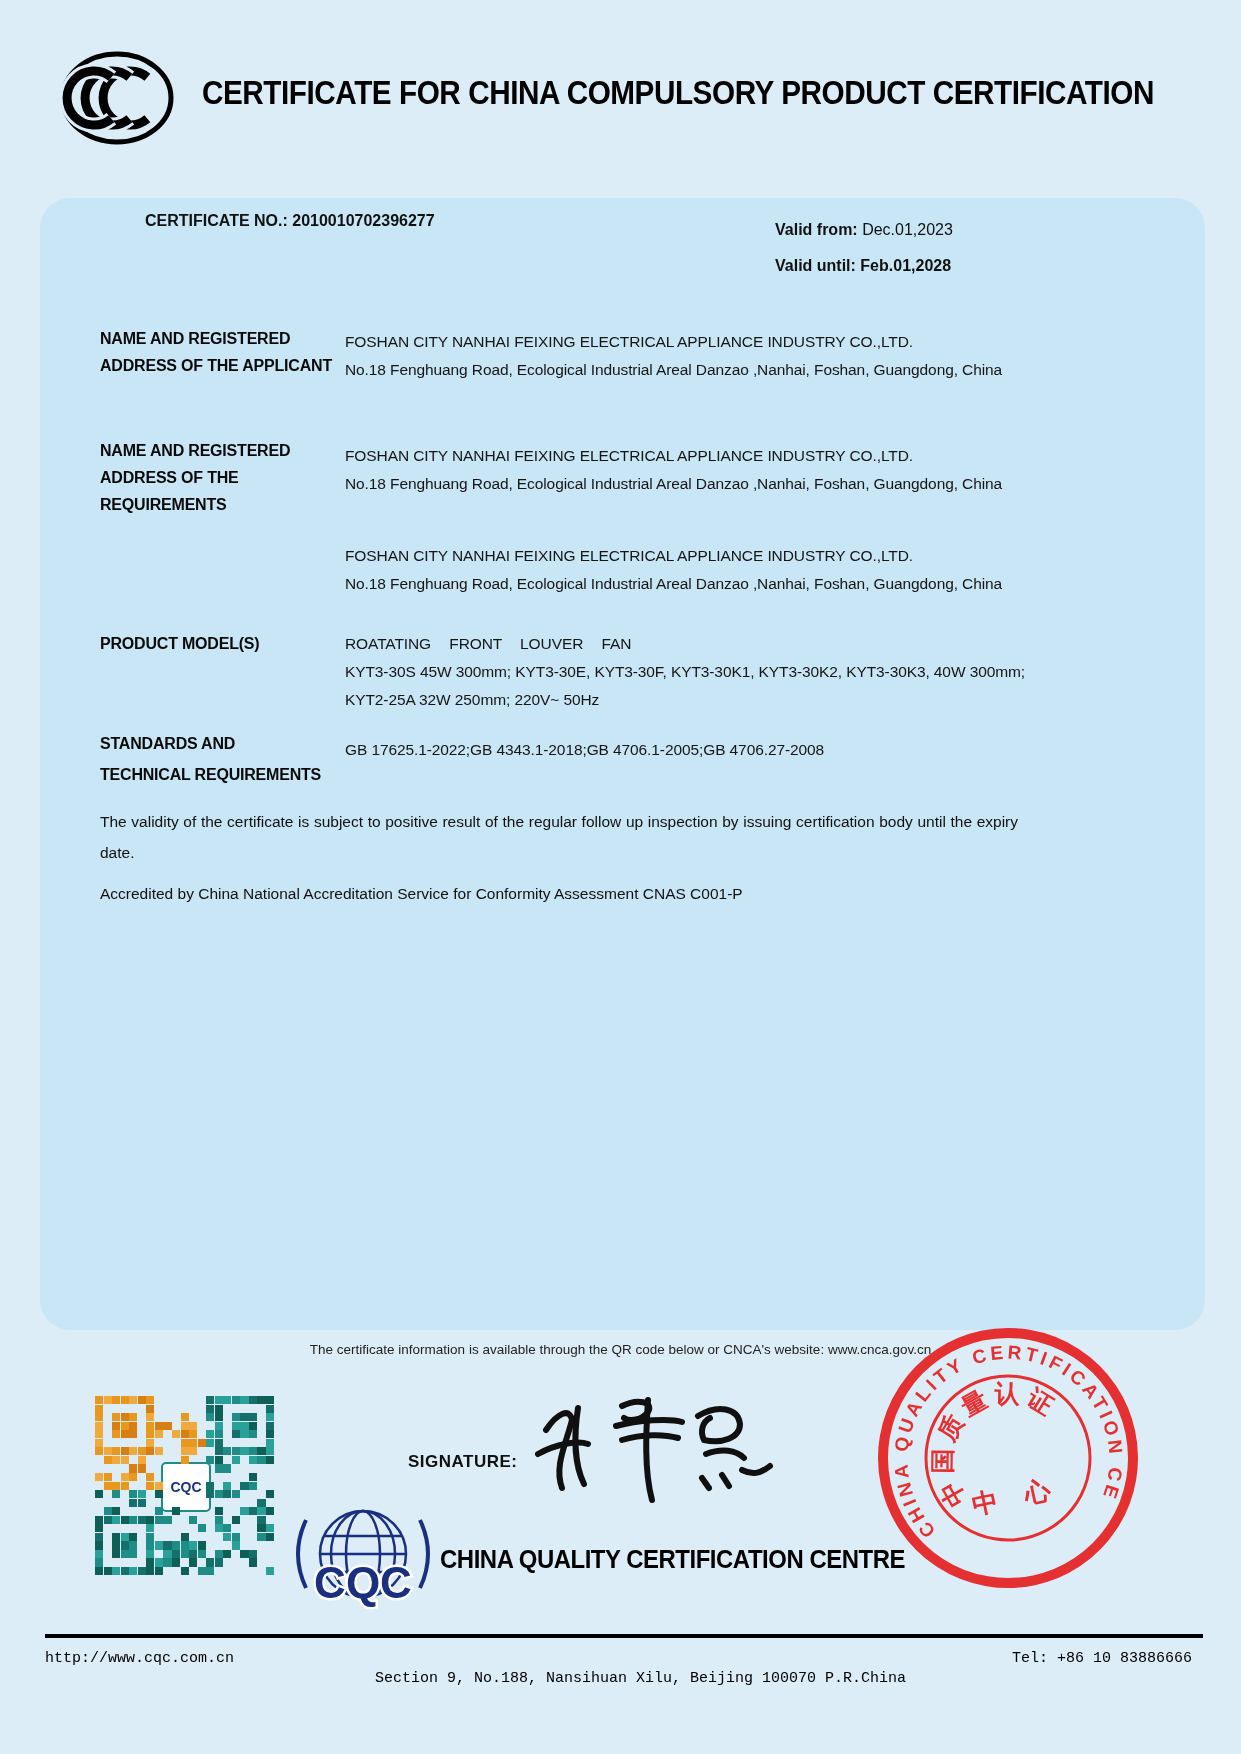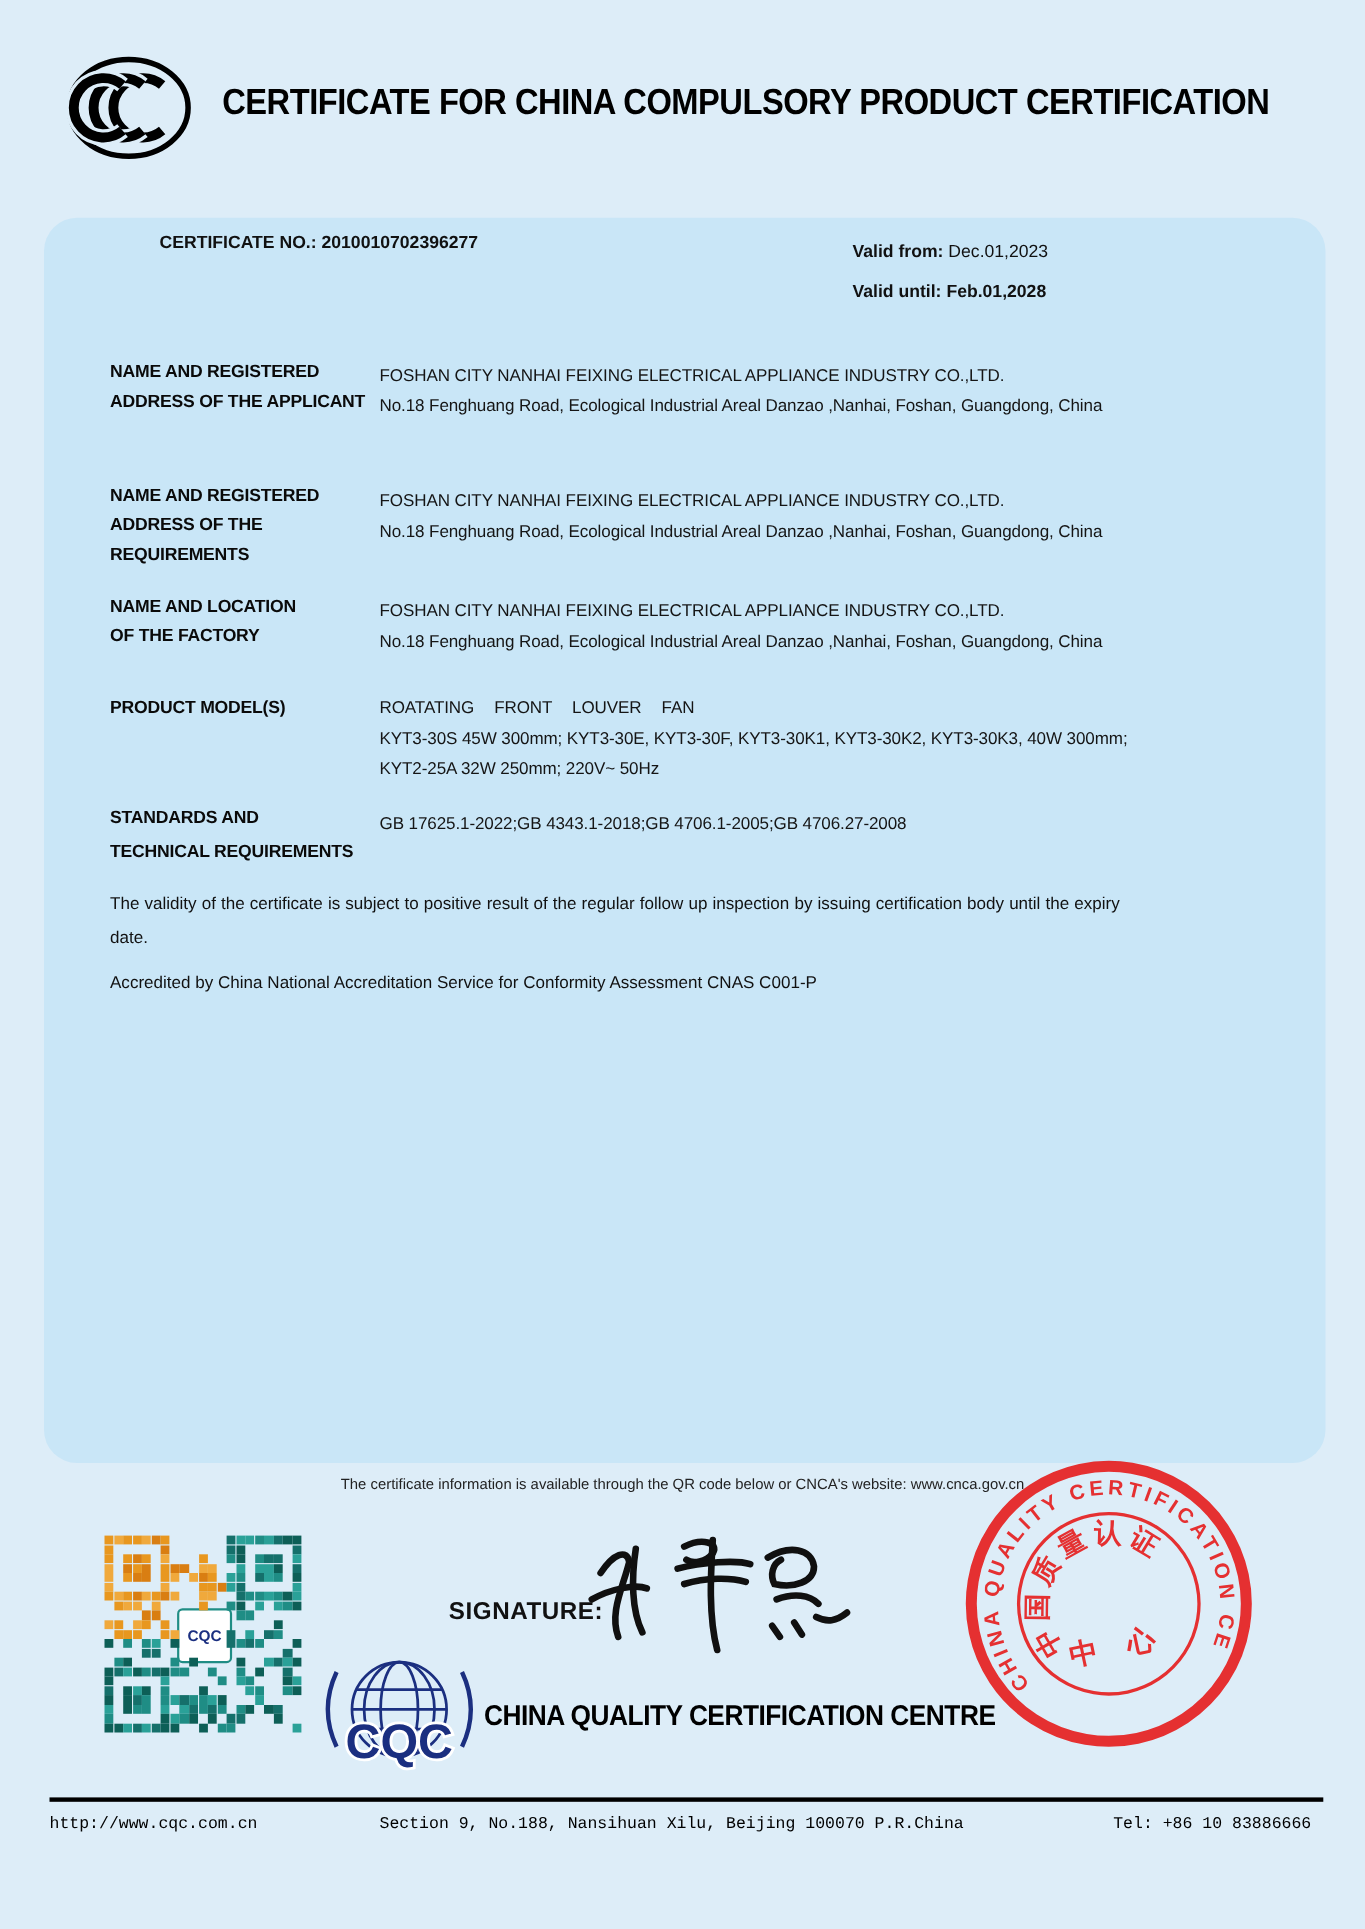--- a/index.html
+++ b/index.html
@@ -27,37 +27,37 @@
   .paras{left:100px;top:806px;width:918px;font-size:15.5px;line-height:31px;text-align:justify;}
   .paras p{margin:0 0 10px 0;}
 
   
   .qr-note{left:0;top:1342px;width:1241px;text-align:center;font-size:13.5px;color:#222;}
   #qr{left:95px;top:1396px;width:180px;height:180px;}
   #qr i{position:absolute;width:8.2px;height:8.2px;}
   .qr-center{position:absolute;left:66px;top:66px;width:46px;height:46px;background:#fff;
       border:2px solid #1f8d85;border-radius:5px;display:flex;align-items:center;justify-content:center;
       font-weight:bold;color:#1b2f80;font-size:14px;}
-  .sig-label{left:408px;top:1452px;font-size:22px;font-weight:bold;letter-spacing:.5px;}
+  .sig-label{left:408px;top:1452px;font-size:17px;font-weight:bold;letter-spacing:.5px;}
   .sig-svg{left:530px;top:1392px;}
   .cqc-svg{left:288px;top:1506px;}
   .issuer-name{left:440px;top:1544px;font-size:26px;font-weight:bold;color:#000;
       transform:scaleX(.92);transform-origin:left top;white-space:nowrap;letter-spacing:-0.5px;}
   .stamp{left:868px;top:1318px;opacity:.93;transform:rotate(-12deg);}
   .stamp text{font-weight:bold;fill:#e62222;}
   .stamp .ringtxt{font-size:19px;letter-spacing:3.5px;}
   .stamp .cjkarc{font-size:25px;letter-spacing:5px;}
   .stamp .cjkbot{font-size:26px;letter-spacing:10px;}
 
   
   .rule{left:45px;top:1634px;width:1158px;height:4px;background:#000;}
   .footer-txt{top:1650px;font-family:"Liberation Mono","DejaVu Sans Mono",monospace;
       font-size:15px;color:#000;white-space:nowrap;}
   .f-web{left:45px;}
-  .f-addr{left:345px;}
+  .f-addr{left:375px;margin-top:20px;}
   .f-tel{left:1012px;}
 </style>
 </head>
 <body>
 
 <div class="page">
 
   <svg class="abs ccc-logo" width="118" height="96" viewBox="0 0 118 96">
     <ellipse cx="59" cy="48" rx="54" ry="44" fill="none" stroke="#000" stroke-width="5"></ellipse>
     <path d="M89.4,27.3 A27,27 0 1,0 89.4,68.7" fill="none" stroke="#000" stroke-width="9"></path>
@@ -93,24 +93,20 @@
   <div class="abs lbl" style="left:100px;top:437px;">
     <div>NAME AND REGISTERED</div>
     <div>ADDRESS OF THE</div>
     <div>REQUIREMENTS</div>
   </div>
   <div class="abs val" style="left:345px;top:442px;">
     <div class="nowrap">FOSHAN CITY NANHAI FEIXING ELECTRICAL APPLIANCE INDUSTRY CO.,LTD.</div>
     <div class="nowrap">No.18 Fenghuang Road, Ecological Industrial Areal Danzao ,Nanhai, Foshan, Guangdong, China</div>
   </div>
 
-  <div class="abs lbl" style="left:100px;top:538px;">
-    <div>NAME AND LOCATION</div>
-    <div>OF THE FACTORY</div>
-  </div>
   <div class="abs val" style="left:345px;top:542px;">
     <div class="nowrap">FOSHAN CITY NANHAI FEIXING ELECTRICAL APPLIANCE INDUSTRY CO.,LTD.</div>
     <div class="nowrap">No.18 Fenghuang Road, Ecological Industrial Areal Danzao ,Nanhai, Foshan, Guangdong, China</div>
   </div>
 
   <div class="abs lbl" style="left:100px;top:630px;">
     <div>PRODUCT MODEL(S)</div>
   </div>
   <div class="abs val" style="left:345px;top:630px;">
     <div class="nowrap wide-words">ROATATING  FRONT  LOUVER  FAN</div>

